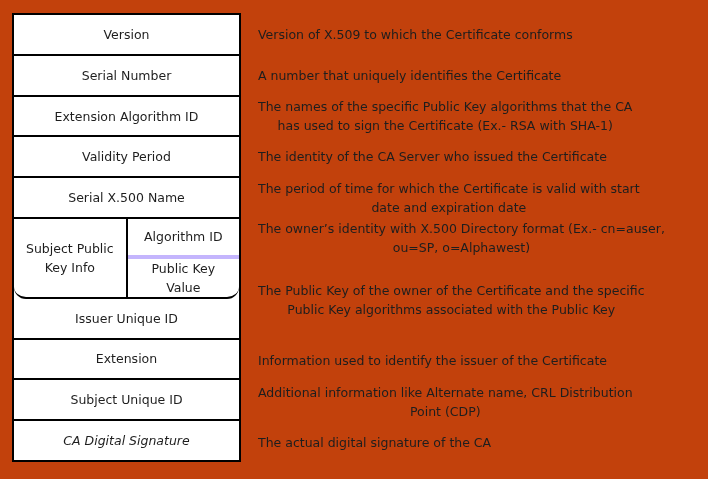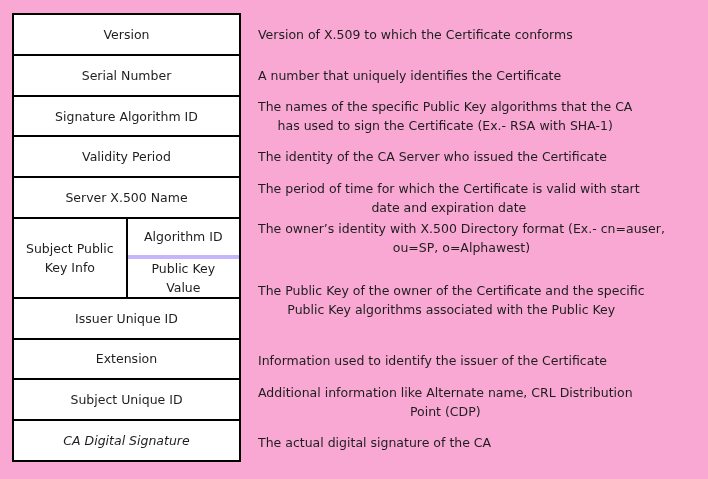--- a/index.html
+++ b/index.html
@@ -1,20 +1,20 @@
 <!DOCTYPE html>
 <html><head>
 <meta charset="utf-8">
 <style>
   html, body { margin: 0; padding: 0; background: #ffffff; }
   .stage {
     position: relative;
     width: 708px;
     height: 479px;
-    background: #f9a8d4;
+    background: #c2410c;
     font-family: "DejaVu Sans", "Liberation Sans", sans-serif;
     font-size: 12.5px;
     color: #1e1e1e;
     overflow: hidden;
   }
   .cert-table {
     position: absolute;
     left: 12px;
     top: 13px;
     width: 229px;
@@ -35,20 +35,21 @@
     text-align: center;
     padding: 0 6px;
   }
   .row:last-child { border-bottom: none; font-style: italic; }
   .row.split {
     flex: 2 1 0;
     padding: 0;
     align-items: stretch;
     justify-content: flex-start;
     text-align: left;
+    border-radius: 12px;
   }
   .cell-left {
     width: 50.5%;
     box-sizing: border-box;
     border-right: 2px solid #000000;
     display: flex;
     align-items: center;
     justify-content: center;
     text-align: center;
     padding: 0 6px;
@@ -101,27 +102,27 @@
 <div class="stage">
 
   <div class="cert-table">
     <div class="row">
       <span class="lbl">Version</span>
     </div>
     <div class="row">
       <span class="lbl">Serial Number</span>
     </div>
     <div class="row">
-      <span class="lbl">Signature Algorithm ID</span>
+      <span class="lbl">Extension Algorithm ID</span>
     </div>
     <div class="row">
       <span class="lbl">Validity Period</span>
     </div>
     <div class="row">
-      <span class="lbl">Server X.500 Name</span>
+      <span class="lbl">Serial X.500 Name</span>
     </div>
     <div class="row split">
       <div class="cell-left">
         <span class="lbl">Subject Public Key Info</span>
       </div>
       <div class="subcol">
         <div class="subcell top">
           <span class="lbl">Algorithm ID</span>
         </div>
         <div class="subcell">

